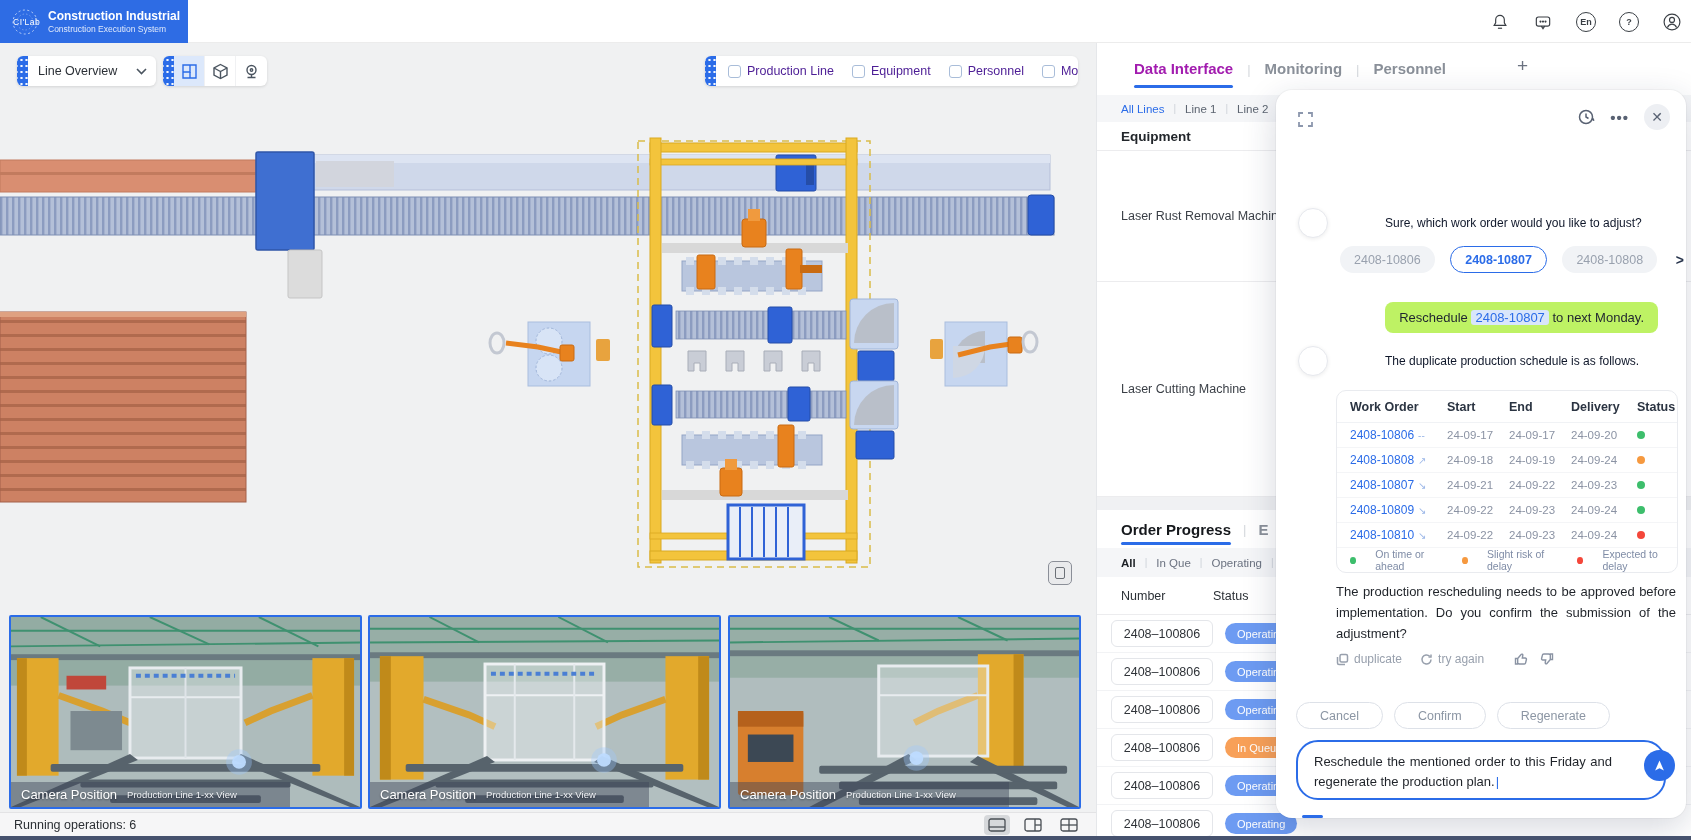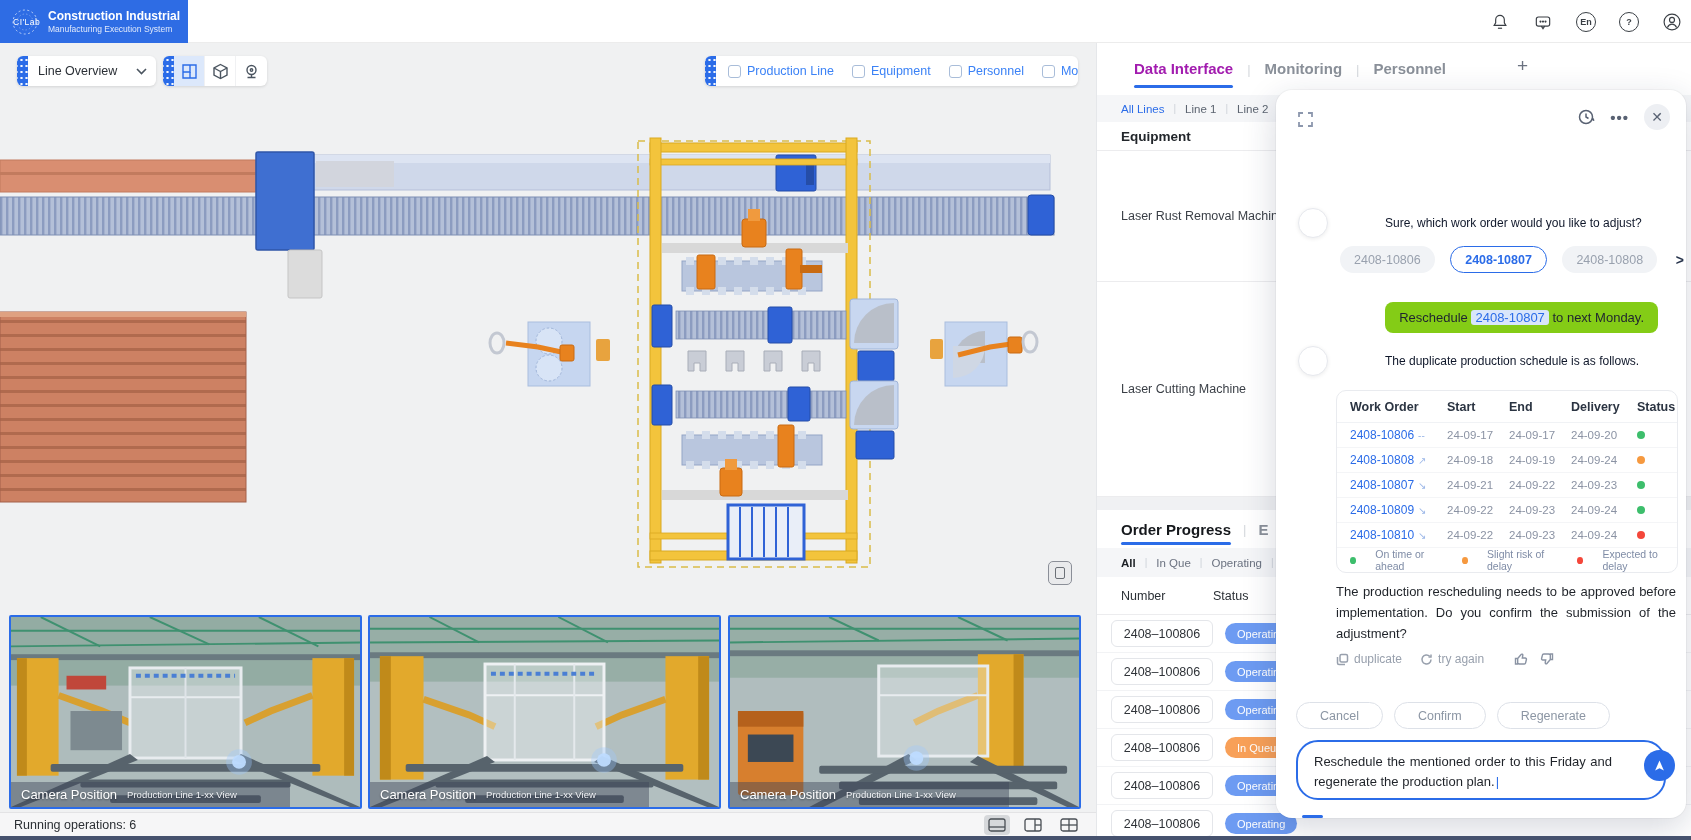--- a/index.html
+++ b/index.html
@@ -32,21 +32,21 @@
   .toolbar { left:163px; }
   .tb-btn { width:31px; display:flex; align-items:center; justify-content:center; cursor:pointer; border-right:1px solid #f0f1f3; }
   .tb-btn:last-child { border-right:none; }
   .tb-btn.active { background:#dce8fb; }
   .tb-btn svg { width:17px; height:17px; fill:none; stroke:#4b5560; stroke-width:1.4; }
   .tb-btn.active svg { stroke:#2b6ce8; }
   .layers-box { left:705px; width:373px; display:flex; }
   .layers-items { flex:1; display:flex; align-items:center; gap:18px; padding:0 12px; }
   .layer-item { display:flex; align-items:center; gap:6px; cursor:pointer; }
   .layer-cb { width:13px; height:13px; border:1.4px solid #a9bdd9; border-radius:3px; background:#fff; }
-  .layer-label { font-size:12.5px; color:#3b82f6; white-space:nowrap; }
+  .layer-label { font-size:12.5px; color:#4c1d95; white-space:nowrap; }
 
   .expand-btn { position:absolute; left:1048px; top:518px; width:24px; height:24px; background:#e9eaec; border:1.4px solid #8b8f98; border-radius:5px; display:flex; align-items:center; justify-content:center; cursor:pointer; }
   .expand-btn .inner { width:10px; height:12px; border:1.4px solid #6b7077; border-radius:2px; }
 
   
   .cam { position:absolute; top:572px; width:353px; height:194px; border:2.5px solid #2b6ce8; border-radius:2px; overflow:hidden; background:#8fa49e; cursor:pointer; }
   .cam svg.feed { position:absolute; left:0; top:0; width:100%; height:100%; }
   .cam-label { position:absolute; left:0; bottom:0; right:70px; height:25px; background:rgba(62,68,88,.45); display:flex; align-items:center; gap:10px; padding:0 10px; }
   .cam-title { font-size:13px; color:#fff; font-weight:500; text-shadow:0 1px 2px rgba(0,0,0,.4); white-space:nowrap; }
   .cam-sub { font-size:9.5px; color:#f2f4f8; text-shadow:0 1px 2px rgba(0,0,0,.4); white-space:nowrap; }
@@ -103,21 +103,21 @@
   .hic.close { width:26px; height:26px; background:#edeff3; border-radius:50%; color:#596273; font-size:14px; }
   .topic-chip { position:absolute; right:28px; top:72px; height:32px; background:#e9eef6; border-radius:17px; display:flex; align-items:center; gap:8px; padding:0 15px; }
   .topic-chip .t { font-size:13px; color:#2a3240; font-weight:500; }
   .avatar { position:absolute; left:22px; width:30px; height:30px; border-radius:50%; background:#fff; border:1px solid #e7e9ee; box-shadow:0 1px 4px rgba(0,0,0,.08); }
   .msg { position:absolute; left:61px; font-size:12px; color:#0f172a;margin-left:48px; }
   .chips-row { position:absolute; left:64px; right:0; top:156px; height:30px; white-space:nowrap; overflow:hidden; }
   .chip { display:inline-flex; align-items:center; height:27px; padding:0 14px; border-radius:15px; background:#f1f3f6; color:#99a1ae; font-size:12.5px; margin-right:11px; cursor:pointer; }
   .chip.sel { background:#fff; border:1.6px solid #2b6ce8; color:#2b6ce8; font-weight:600; }
   .chips-fade { position:absolute; right:0; top:152px; width:30px; height:36px; background:linear-gradient(90deg, rgba(255,255,255,0), #fff 55%); display:flex; align-items:center; justify-content:flex-end; }
   .chips-chev { font-size:14px; color:#27344c; font-weight:700; cursor:pointer; padding-right:2px; }
-  .user-bubble { position:absolute; right:28px; top:212px; background:#84cc16; border-radius:8px; padding:8px 14px; font-size:13px; color:#1f2430; }
+  .user-bubble { position:absolute; right:28px; top:212px; background:#bef264; border-radius:8px; padding:8px 14px; font-size:13px; color:#1f2430; }
   .hl-chip { background:#d9e6fb; color:#2b6ce8; border-radius:3px; padding:0 4px; }
 
   .sched { position:absolute; left:60px; right:8px; top:300px; border:1px solid #e9ebef; border-radius:10px; background:#fff; }
   .sched-grid { display:grid; grid-template-columns:110px 62px 62px 66px 40px; align-items:center; }
   .sched-h { height:32px; display:flex; align-items:center; font-size:12.5px; font-weight:600; color:#2b3442; border-bottom:1px solid #f0f2f5; }
   .sched-c { height:25px; display:flex; align-items:center; font-size:11.5px; color:#8b93a4; border-bottom:1px solid #f4f5f7; }
   .sched-grid > div:nth-child(5n+1) { padding-left:13px; }
   .wo { color:#2b6ce8; font-size:12px; }
   .trend { color:#9db8e8; font-size:10px; margin-left:4px; }
   .dot { width:8px; height:8px; border-radius:50%; }
@@ -150,21 +150,21 @@
     <div class="brand">
       <div class="brand-logo">
         <svg viewBox="0 0 30 30">
             <circle cx="15" cy="15" r="12" fill="none" stroke="rgba(255,255,255,.65)" stroke-width="1" stroke-dasharray="2 2.5"></circle>
             <circle cx="15" cy="15" r="8" fill="none" stroke="rgba(255,255,255,.4)" stroke-width=".8" stroke-dasharray="1.5 2"></circle>
           </svg>
         <span class="logo-text">CI'Lab</span>
       </div>
       <div class="brand-titles">
         <span class="brand-title">Construction Industrial</span>
-        <span class="brand-sub">Manufacturing Execution System</span>
+        <span class="brand-sub">Construction Execution System</span>
       </div>
     </div>
     <div class="top-icons">
       <span class="top-icon">
         <svg viewBox="0 0 24 24">
             <path d="M12 4a5.2 5.2 0 0 1 5.2 5.2V13l1.8 3H5l1.8-3V9.2A5.2 5.2 0 0 1 12 4z"></path>
             <path d="M9.5 19.5h5"></path>
           </svg>
       </span>
       <span class="top-icon">

